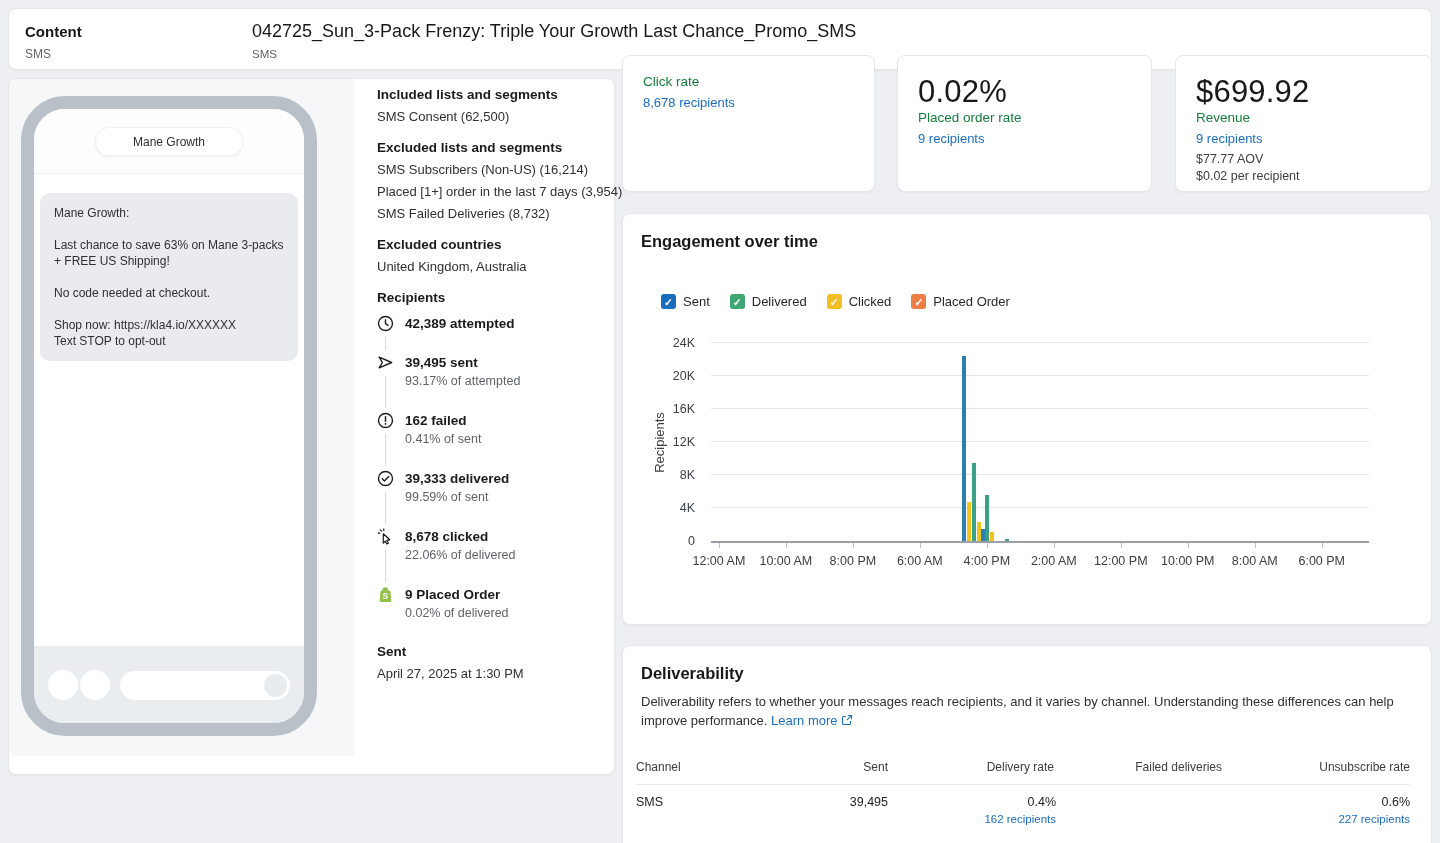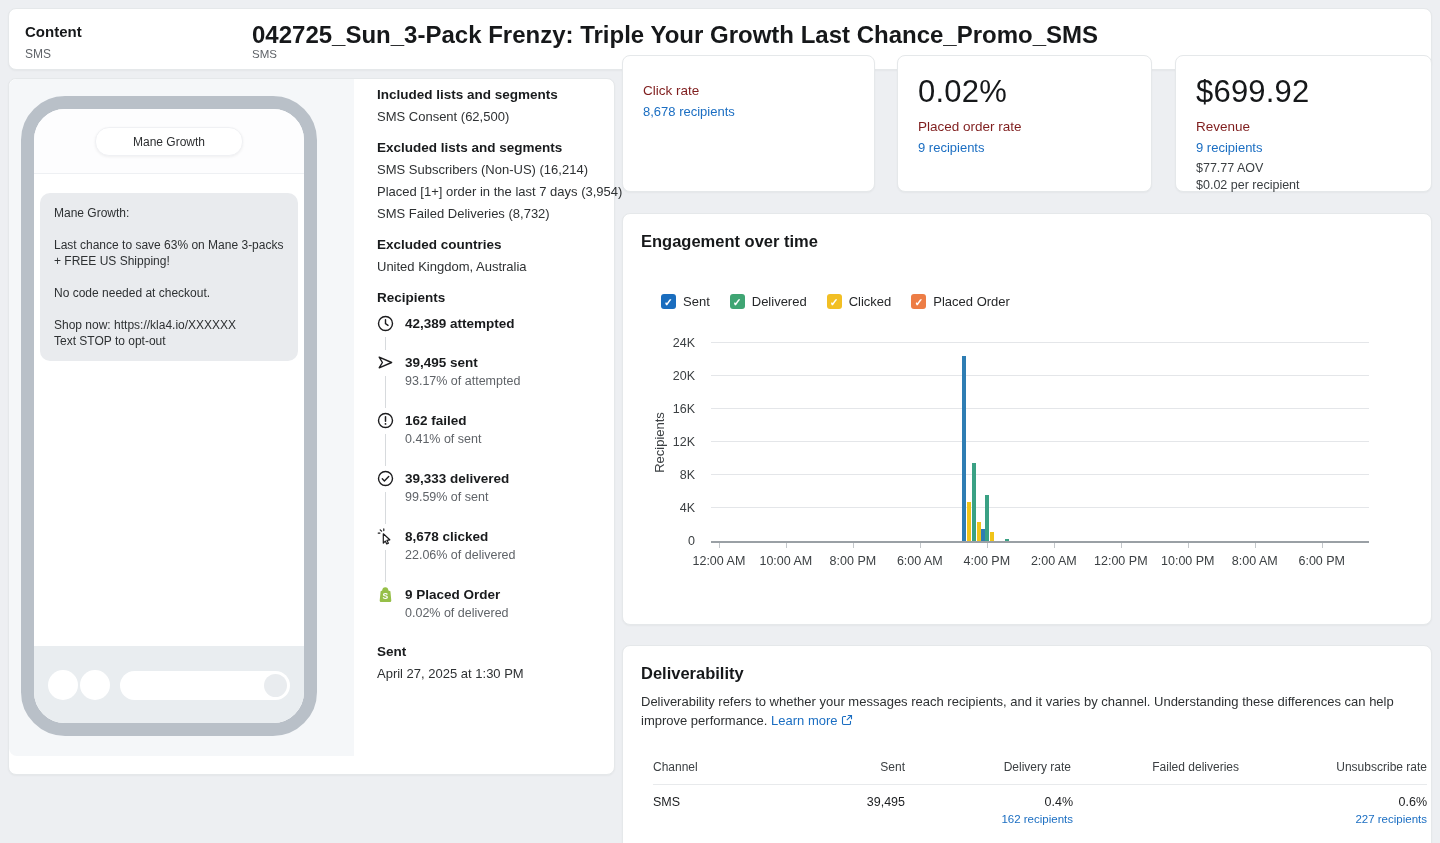--- a/index.html
+++ b/index.html
@@ -3,21 +3,21 @@
 <meta charset="utf-8">
 <style>
   html,body{margin:0;padding:0;}
   body{width:1440px;height:843px;overflow:hidden;font-family:"Liberation Sans",sans-serif;background:#edeff2;}
   .page{position:relative;width:1440px;height:843px;overflow:hidden;}
   .card{position:absolute;background:#fff;border:1px solid #e5e8ea;border-radius:8px;box-shadow:0 1px 2px rgba(0,0,0,.04);box-sizing:border-box;}
 
   
   .hdr-label{position:absolute;left:16px;top:14px;font-size:15px;font-weight:bold;color:#16181a;}
   .hdr-sublabel{position:absolute;left:16px;top:38px;font-size:12px;color:#5f6368;}
-  .hdr-title{position:absolute;left:243px;top:12px;font-size:24px;font-weight:bold;color:#16181a;text-align:right;}
+  .hdr-title{position:absolute;left:243px;top:12px;font-size:18px;font-weight:normal;color:#16181a;text-align:right;}
   .hdr-subtitle{position:absolute;left:243px;top:39px;font-size:11.5px;color:#5f6368;}
 
   
   .phone-panel{position:absolute;left:0;top:0;width:345px;height:677px;background:#f5f7f9;border-radius:8px 0 0 8px;}
   .phone{position:absolute;left:12px;top:17px;width:270px;height:614px;border:13px solid #b9c0c8;border-radius:44px;background:#fff;overflow:hidden;}
   .phone-head{position:relative;height:64px;border-bottom:1px solid #eef0f3;background:#fdfdfe;}
   .sender-pill{position:absolute;left:50%;top:18px;transform:translateX(-50%);width:146px;height:27px;background:#fff;border:1px solid #f0f1f4;border-radius:14px;box-shadow:0 1px 3px rgba(0,0,0,.06);display:flex;align-items:center;justify-content:center;font-size:12px;color:#2d2f31;}
   .bubble{position:absolute;left:6px;top:84px;width:230px;background:#e9ebee;border-radius:10px;padding:12px 14px;font-size:12px;line-height:16px;color:#2e3133;}
   .msg-line{min-height:16px;}
   .phone-foot{position:absolute;left:0;bottom:0;width:100%;height:77px;background:#e9edf0;}
@@ -32,21 +32,21 @@
   .sec-gap{height:12px;}
   .funnel{margin-top:10px;}
   .funnel-step{position:relative;padding-left:28px;margin-bottom:21px;}
   .funnel-step .f-icon{position:absolute;left:0;top:0;width:17px;height:17px;}
   .funnel-step:not(:last-child)::before{content:'';position:absolute;left:8px;top:22px;bottom:-17px;width:1px;background:#d7dadd;}
   .f-label{font-size:13.5px;font-weight:bold;color:#191b1d;line-height:18px;}
   .f-sub{font-size:12.5px;color:#5f6368;line-height:19px;}
 
   
   .m-value{font-size:31px;font-weight:500;color:#16181a;letter-spacing:.2px;}
-  .m-label{font-size:13.5px;color:#7f1d1d;margin-top:9px;}
+  .m-label{font-size:13.5px;color:#15803d;}
   .m-link{font-size:13px;color:#1b6ec2;margin-top:6px;cursor:pointer;}
   .m-extra{font-size:12.5px;color:#3c4043;margin-top:6px;}
   .pad20{padding:18px 20px;}
 
   
   .eng-title{position:absolute;left:18px;top:18px;font-size:16.5px;font-weight:bold;color:#16181a;}
   .legend{position:absolute;left:38px;top:80px;display:flex;gap:20px;align-items:center;}
   .legend-item{display:flex;align-items:center;gap:7px;cursor:pointer;}
   .legend-cbx{width:15px;height:15px;border-radius:3px;display:flex;align-items:center;justify-content:center;}
   .legend-cbx::after{content:'✓';color:#fff;font-size:10.5px;font-weight:bold;}
@@ -59,21 +59,21 @@
   .ylab span{transform:rotate(-90deg);white-space:nowrap;font-size:13px;color:#3c4043;}
   .xlabels{position:absolute;left:88px;top:340px;width:658px;height:20px;}
   .xtick{position:absolute;top:0;transform:translateX(-50%);font-size:12.5px;color:#3c4043;white-space:nowrap;}
   .xtickmark{position:absolute;bottom:-7px;width:1px;height:5px;background:#c3c7cb;}
   .bar{position:absolute;bottom:0;width:4px;}
 
   
   .del-title{position:absolute;left:18px;top:18px;font-size:16.5px;font-weight:bold;color:#16181a;}
   .del-desc{position:absolute;left:18px;top:46px;width:776px;font-size:13px;line-height:19px;color:#2e3133;}
   .lm-link{color:#1b6ec2;cursor:pointer;}
-  .tbl{position:absolute;left:30px;top:106px;width:774px;}
+  .tbl{position:absolute;left:13px;top:106px;width:774px;}
   .t-row{display:flex;align-items:flex-start;}
   .t-head .t-c{font-size:12px;color:#3c4043;padding:8px 0 10px 0;}
   .t-head{border-bottom:1px solid #e8eaec;}
   .t-body .t-c{padding:10px 0;}
   .t-c1{flex:0 0 130px;}
   .t-c2{flex:0 0 122px;text-align:right;}
   .t-c3{flex:0 0 166px;text-align:right;}
   .t-c4{flex:0 0 168px;text-align:right;}
   .t-c5{flex:1;text-align:right;}
   .t-main{font-size:12.5px;color:#1c1e20;line-height:15px;}

